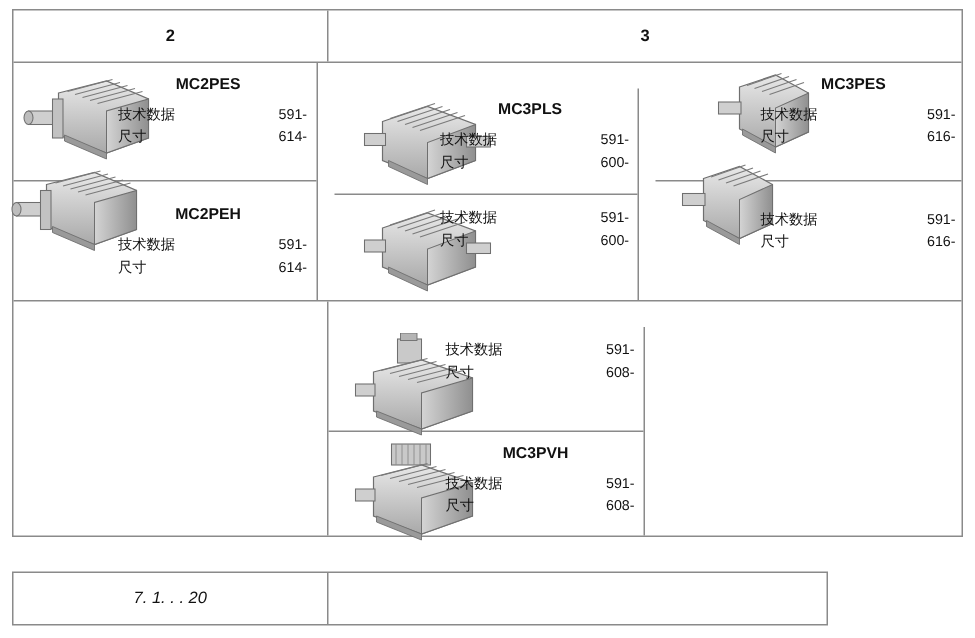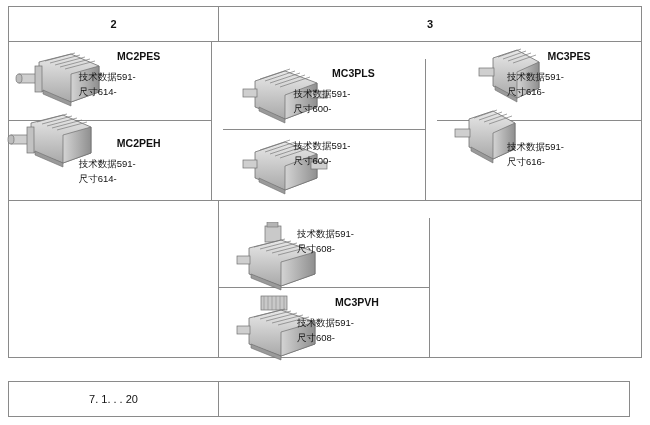--- a/index.html
+++ b/index.html
@@ -83,21 +83,21 @@
   .prod-name {
     font-size: 10.5px;
     font-weight: bold;
     color: #111;
     margin-bottom: 7px;
     text-align: center;
     padding-right: 6px;
   }
   .spec-line {
     display: flex;
-    justify-content: flex-start;
+    justify-content: space-between;
     font-size: 9.5px;
     line-height: 15px;
     color: #111;
   }
   .spec-label { white-space: nowrap; }
   .spec-val { white-space: nowrap; }
 
   
   .gfx {
     position: absolute;
@@ -107,26 +107,27 @@
     height: 62px;
   }
   .gfx.wide { width: 96px; height: 64px; }
   .gfx svg { display: block; }
 
   
   .bottom-table {
     position: absolute;
     left: 8px;
     top: 381px;
-    width: 622px;
+    width: 544px;
     height: 36px;
     border: 1px solid #8a8a8a;
     box-sizing: border-box;
     display: flex;
     background: #fff;
+    font-style: italic;
   }
   .bt-cell {
     display: flex;
     align-items: center;
     justify-content: center;
     font-size: 11px;
     box-sizing: border-box;
     color: #111;
   }
   .bt-cell.left { width: 210px; border-right: 1px solid #8a8a8a; }

